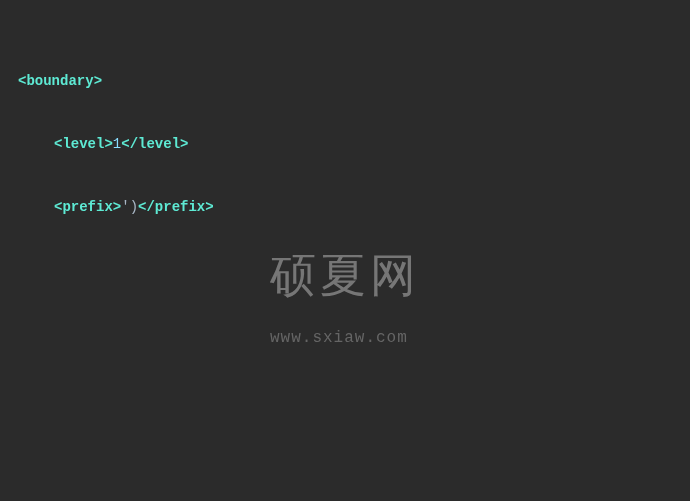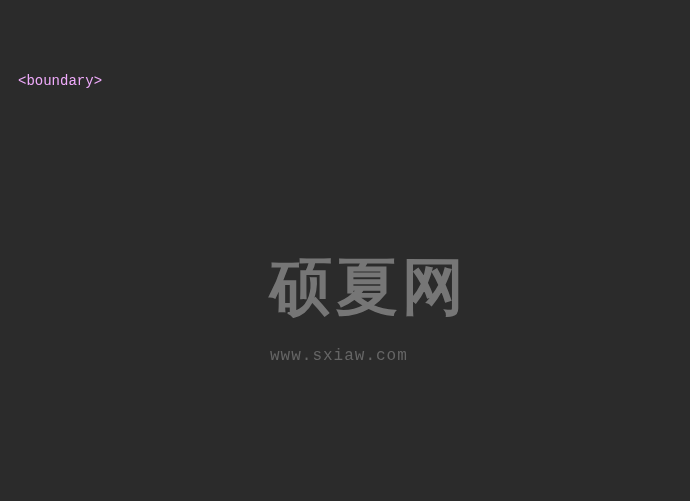--- a/index.html
+++ b/index.html
@@ -10,42 +10,44 @@
       line-height: 1.5;
       color: #a9b7c6;
       padding: 8px 0 8px 18px;
       width: 690px;
       height: 501px;
       overflow: hidden;
       position: relative;
     }
     .code-block { white-space: pre; }
     .line { display: block; }
-    .tag-open, .tag-close { color: #f0abfc; font-weight: 400; }
+    .tag-open, .tag-close { color: #5eead4; font-weight: 700; }
     .val-num { color: #89ddff; }
     .val-text { color: #a9b7c6; }
     .squiggle { text-decoration: underline wavy rgba(100,160,120,0.6); text-underline-offset: 2px; }
     .indent { display: inline-block; width: 36px; }
     .watermark {
       position: absolute;
       top: 245px;
       left: 270px;
       color: rgba(180,180,180,0.55);
       pointer-events: none;
       text-align: left;
     }
-    .watermark .cn { font-size: 62px; font-weight: 700; letter-spacing: 4px; }
-    .watermark .url { font-size: 16px; color: rgba(150,150,150,0.55); margin-top: 6px; letter-spacing: 1px; }
+    .watermark .cn { font-size: 46px; font-weight: 400; letter-spacing: 4px; }
+    .watermark .url { font-size: 16px; color: rgba(150,150,150,0.55); margin-top: 12px; letter-spacing: 1px; }
   </style>
 </head>
 <body>
 
 <div class="code-block">
   
   <span class="line"><span class="tag-open">&lt;<span>boundary</span>&gt;</span></span>
+  <span class="line"><span class="indent"></span><span class="tag-open">&lt;<span>level</span>&gt;</span><span class="val-num">1</span><span class="tag-close">&lt;/<span>level</span>&gt;</span></span>
+  <span class="line"><span class="indent"></span><span class="tag-open">&lt;<span>prefix</span>&gt;</span><span class="val-text">')</span><span class="tag-close">&lt;/<span>prefix</span>&gt;</span></span>
   
   
   
   
   
   
   
   
   
   

